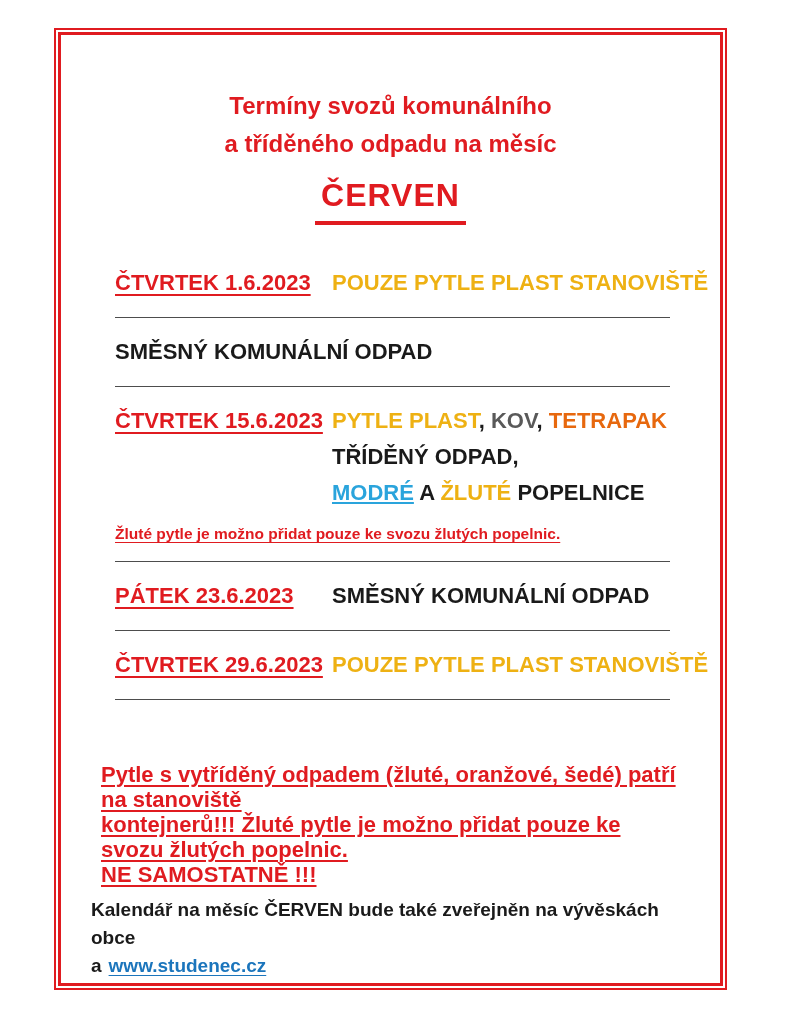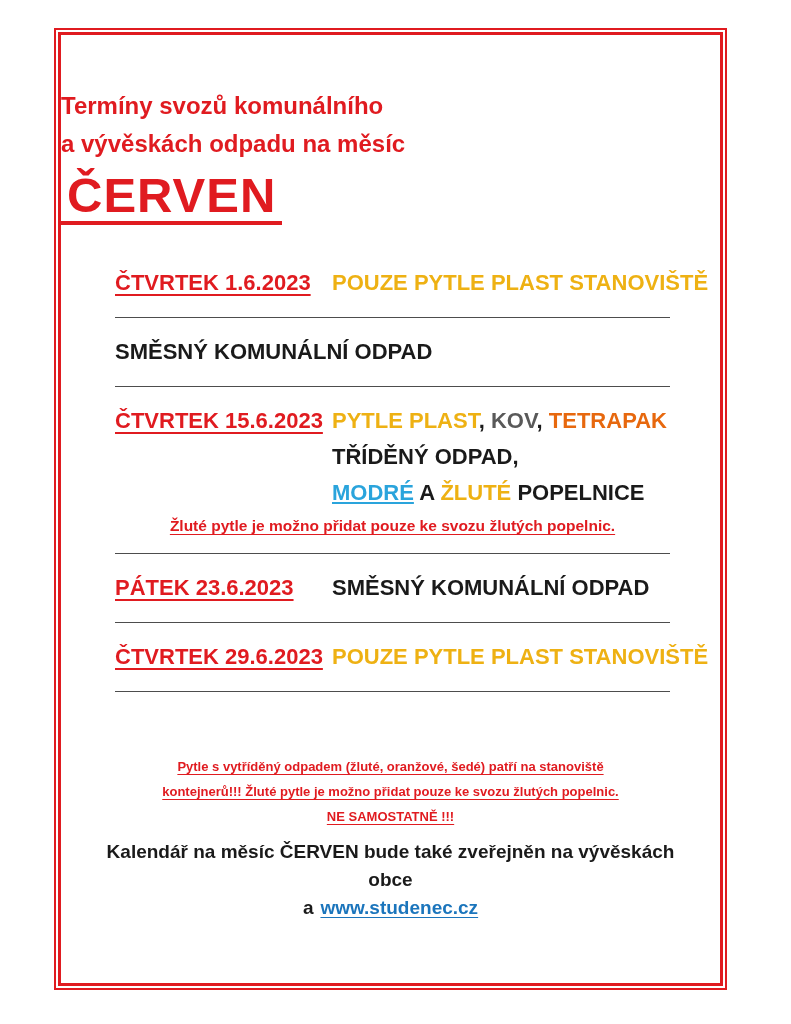--- a/index.html
+++ b/index.html
@@ -25,31 +25,31 @@
     position:absolute;
     left:54px; top:28px; right:64px; bottom:34px;
     border:2px solid var(--red);
   }
   .frame-inner{
     position:absolute; inset:2px;
     border:3px solid var(--red);
     overflow:hidden;
   }
   
-  .header{ text-align:left; padding-top:52px; }
+  .header{ text-align:center; padding-top:52px; }
   .title-line{
     color:var(--red);
     font-size:24px;
     line-height:38px;
   }
   .month{
     display:inline-block;
     margin-top:6px;
     color:var(--red);
-    font-size:49px;
+    font-size:32px;
     line-height:52px;
     letter-spacing:1px;
     padding:0 6px;
     border-bottom:4px solid var(--red);
   }
   
   .schedule{ margin-top:40px; padding:0 50px 0 54px; }
   .row{ display:flex; align-items:flex-start; }
   .date{
     width:217px; flex:0 0 217px;
@@ -62,51 +62,48 @@
     white-space:nowrap;
   }
   .desc{ flex:1; font-size:22px; line-height:36px; color:var(--ink); }
   .desc-line{ white-space:nowrap; }
   .c-yellow{ color:var(--yellow); }
   .c-orange{ color:var(--orange); }
   .c-blue{ color:var(--blue);text-decoration:underline; }
   .c-gray{ color:var(--gray); }
   .c-black{ color:var(--ink); }
   .note{
-    margin-top:4px;
-    text-align:center;
+    margin-top:12px;
     color:var(--red);
     font-size:15.5px;
     line-height:22px;
     text-decoration:underline;
     text-underline-offset:3px;
   }
   .sep{
     border:none;
     border-top:1.5px solid var(--sep);
     margin:16px 0 16px 0;
   }
   
   .warning{
     margin-top:62px;
-    text-align:center;
     color:var(--red);
-    font-size:13px;
+    font-size:22px;
     line-height:25px;
     padding:0 40px;
   }
   .warning div{
     display:inline;
     text-decoration:underline;
     text-underline-offset:3px;
   }
   .warning .w-line{ display:block; }
   .info{
     margin-top:9px;
-    text-align:center;
     color:var(--ink);
     font-size:19px;
     line-height:28px;
     padding:0 30px;
   }
   .link{
     color:var(--link);
     text-decoration:underline;
     text-underline-offset:3px;
     margin-left:7px;
@@ -114,21 +111,21 @@
   }
 </style>
 </head>
 <body>
 
 <div class="frame-outer">
   <div class="frame-inner">
 
     <div class="header">
       <div class="title-line">Termíny svozů komunálního</div>
-      <div class="title-line">a vývěskách odpadu na měsíc</div>
+      <div class="title-line">a tříděného odpadu na měsíc</div>
       <div>
         <span class="month">ČERVEN</span>
       </div>
     </div>
 
     <div class="schedule">
 
       <div class="row">
         <div class="date">ČTVRTEK 1.6.2023</div>
         <div class="desc">

